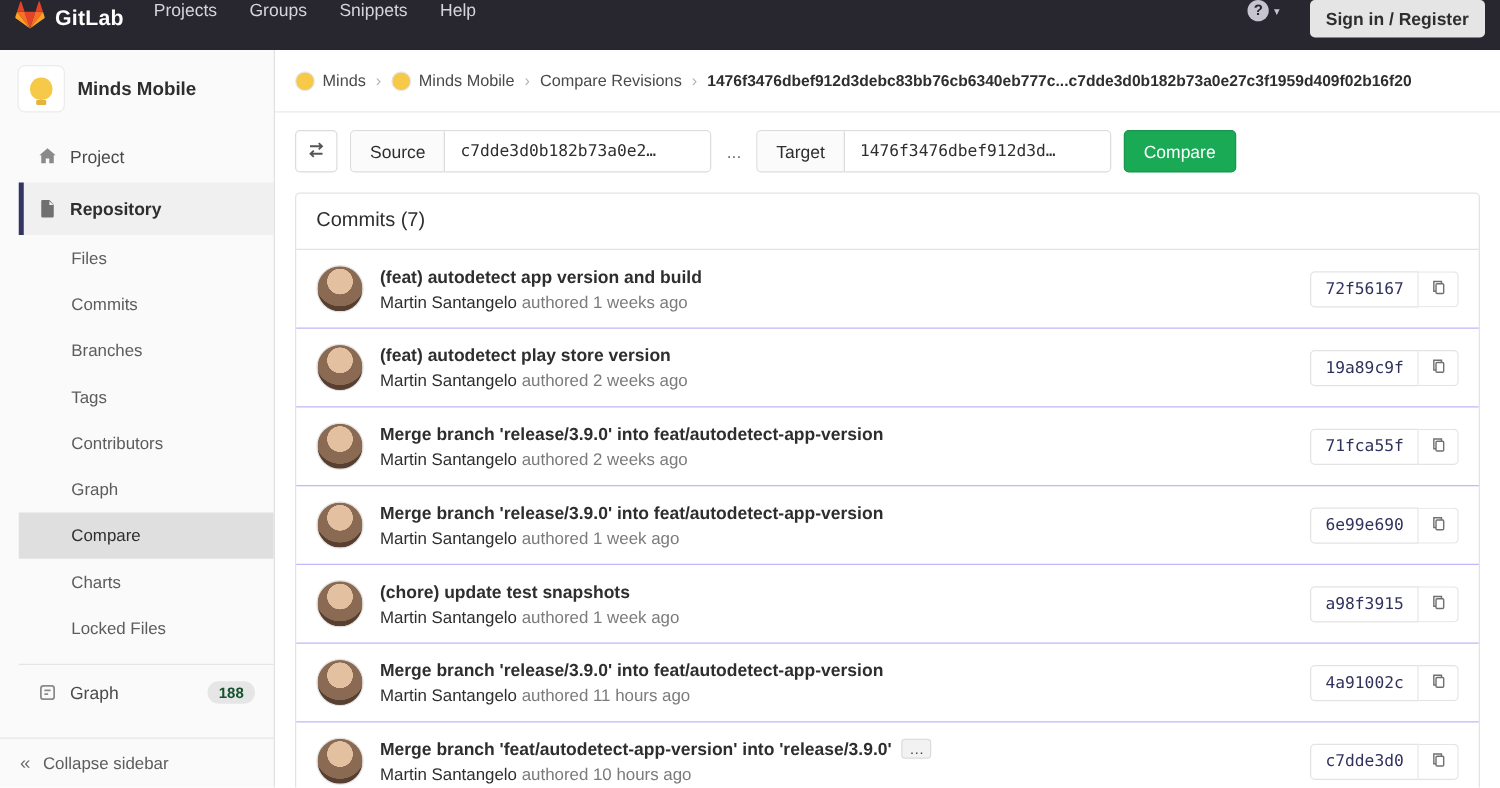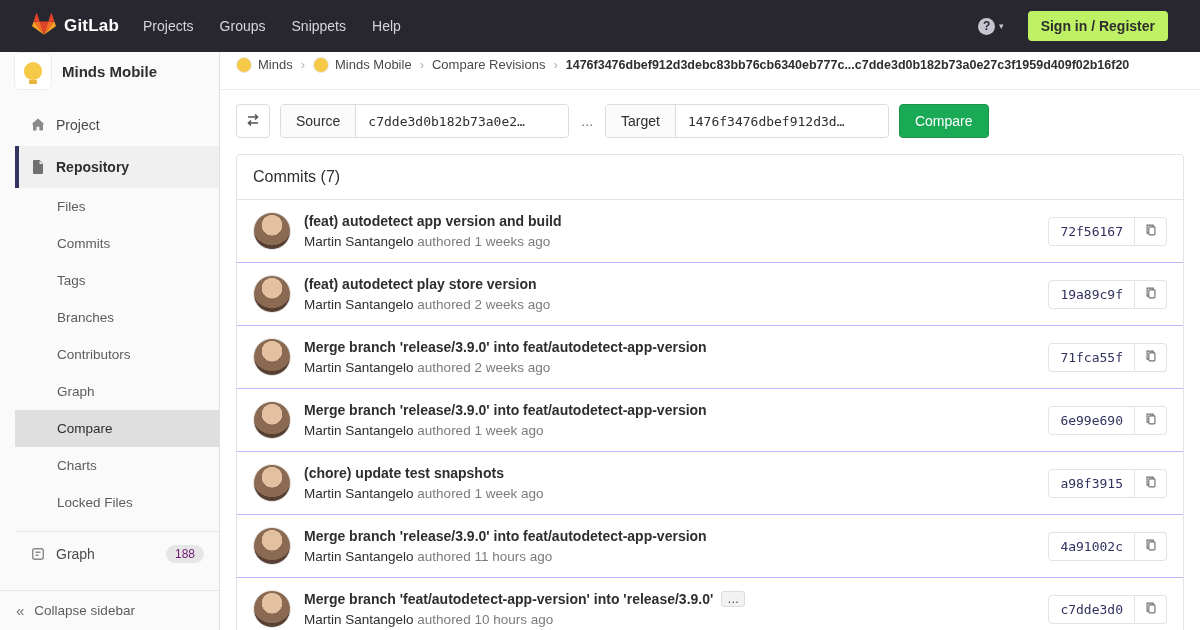--- a/index.html
+++ b/index.html
@@ -2,37 +2,37 @@
 <html><head>
 <meta charset="utf-8">
 <style>
   * { box-sizing: border-box; margin: 0; padding: 0; }
   html, body { width: 1200px; height: 630px; overflow: hidden; }
   body { font-family: "Liberation Sans", sans-serif; background: #fff; color: #2e2e2e; }
   a { text-decoration: none; color: inherit; }
   button { font-family: inherit; cursor: pointer; }
 
   
-  .navbar { position: fixed; top: 0; left: 0; right: 0; height: 52px; background: #28272f;
-            display: flex; align-items: center; padding: 0 32px; gap: 24px; z-index: 20; }
+  .navbar { position: fixed; top: 0; left: 0; right: 0; height: 40px; background: #28272f;
+            display: flex; align-items: flex-start; padding: 0 12px; gap: 24px; z-index: 20; }
   .brand { display: flex; align-items: center; gap: 8px; }
   .brand-text { color: #fff; font-weight: bold; font-size: 17px; letter-spacing: .2px; }
   .nav-links { display: flex; align-items: center; gap: 26px; }
   .nav-link { color: #d6d5dd; font-size: 14px; cursor: pointer; }
   .nav-spacer { flex: 1; }
   .search-wrap { position: relative; }
   .search-input { width: 188px; height: 26px; background: #3b3a44; border: 1px solid #55545e;
                   border-radius: 4px; color: #d6d5dd; font-size: 13px; padding: 0 28px 0 10px; outline: none; }
   .search-input::placeholder { color: #a4a3ad; }
   .search-icon { position: absolute; right: 7px; top: 5px; }
   .help-btn { display: flex; align-items: center; gap: 4px; background: none; border: none; }
   .help-circle { width: 17px; height: 17px; border-radius: 50%; background: #c6c5cf; color: #28272f;
                  font-size: 12px; font-weight: bold; line-height: 17px; text-align: center; display: inline-block; }
   .help-caret { color: #c6c5cf; font-size: 9px; }
-  .signin-btn { background: #bef264; color: #2e2e2e; border: none; border-radius: 4px; height: 30px;
+  .signin-btn { background: #e5e5e5; color: #2e2e2e; border: none; border-radius: 4px; height: 30px;
                 padding: 0 13px; font-size: 14px; font-weight: bold; }
 
   
   .sidebar { position: fixed; top: 40px; left: 0; bottom: 0; width: 220px; background: #fafafa;
              border-right: 1px solid #e1e1e1; display: flex; flex-direction: column; }
   .project-head { display: flex; align-items: center; gap: 10px; padding: 12px 14px 14px; }
   .project-avatar { width: 38px; height: 38px; border-radius: 6px; background: #fff; border: 1px solid #ececec;
                     display: flex; align-items: center; justify-content: center; flex-shrink: 0; }
   .bulb { width: 18px; height: 18px; border-radius: 50% 50% 46% 46%; background: #f7c948; position: relative; }
   .bulb::after { content: ""; position: absolute; left: 5px; bottom: -4px; width: 8px; height: 4px;
@@ -45,21 +45,21 @@
   .side-item.active-section { background: #f0f0f0; font-weight: bold; color: #2e2e2e; }
   .side-item.active-section::before { content: ""; position: absolute; left: 0; top: 0; bottom: 0;
                                       width: 4px; background: #343463; }
   .sub-nav { list-style: none; }
   .sub-item { display: flex; align-items: center; height: 37px; padding-left: 42px; font-size: 13.5px;
               color: #5c5c5c; cursor: pointer; }
   .sub-item.active { background: #dfdfdf; color: #2e2e2e; }
   .side-divider { border-top: 1px solid #e5e5e5; margin: 10px 0 0; }
   .issues-item { height: 44px; }
   .count-badge { margin-left: auto; background: rgba(0,0,0,.08); border-radius: 10px; padding: 2px 9px;
-                 font-size: 12px; color: #701a75; }
+                 font-size: 12px; color: #14532d; font-weight: bold; }
   .collapse-row { height: 40px; border-top: 1px solid #e5e5e5; display: flex; align-items: center;
                   gap: 10px; padding: 0 16px; color: #5c5c5c; font-size: 13.5px; cursor: pointer; }
   .collapse-glyph { font-size: 15px; color: #707070; }
 
   
   .content { position: fixed; left: 220px; top: 40px; right: 0; bottom: 0; background: #fff; overflow: hidden; }
   .breadcrumbs { display: flex; align-items: center; gap: 8px; height: 50px; padding: 0 16px;
                  border-bottom: 1px solid #eaeaea; font-size: 13px; color: #4a4a4a; }
   .mini-avatar { width: 16px; height: 16px; border-radius: 50%; background: #f7c948; border: 1px solid #e8e8e8;
                  display: inline-block; flex-shrink: 0; }
@@ -160,22 +160,22 @@
         <svg width="16" height="16" viewBox="0 0 16 16" fill="#707070">
           <path d="M4 1h5.5L13 4.5V14a1 1 0 0 1-1 1H4a1 1 0 0 1-1-1V2a1 1 0 0 1 1-1zm5.5 1v3H13z"></path>
         </svg>
       </span>
       <span>Repository</span>
     </div>
 
     <ul class="sub-nav">
         <li class="sub-item">Files</li>
         <li class="sub-item">Commits</li>
+        <li class="sub-item">Branches</li>
         <li class="sub-item">Tags</li>
-        <li class="sub-item">Branches</li>
         <li class="sub-item">Contributors</li>
         <li class="sub-item">Graph</li>
         <li class="sub-item active">Compare</li>
         <li class="sub-item">Charts</li>
         <li class="sub-item">Locked Files</li>
       </ul>
 
     <div class="side-divider"></div>
 
     <div class="side-item issues-item">

